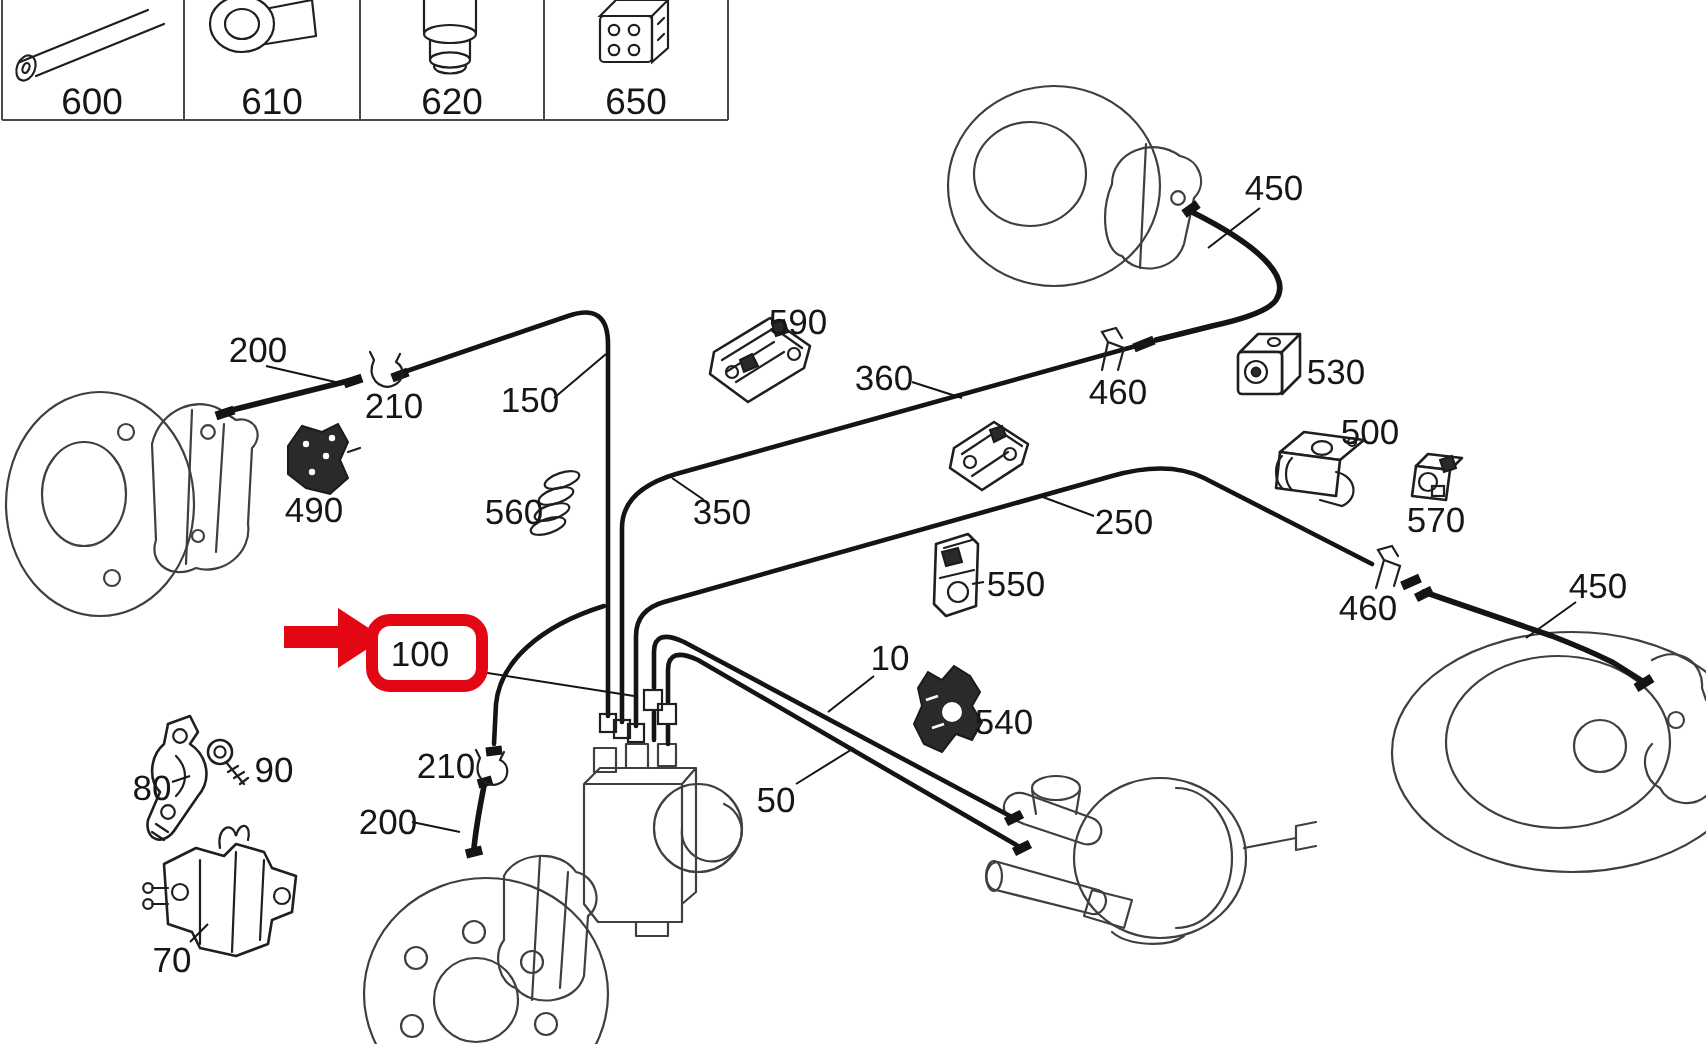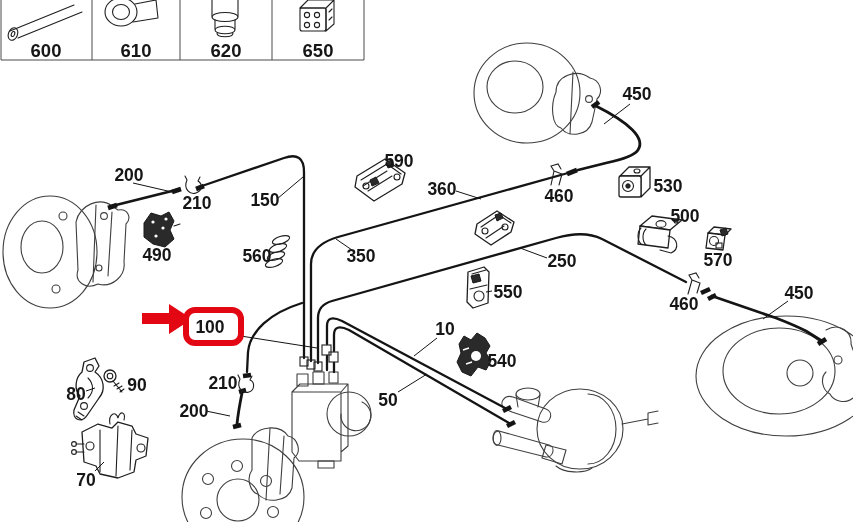--- a/index.html
+++ b/index.html
@@ -1,17 +1,17 @@
 <!DOCTYPE html>
 <html><head>
 <meta charset="utf-8">
 <style>
   html,body{margin:0;padding:0;background:#ffffff;}
   .stage{position:relative;width:853px;height:522px;background:#ffffff;overflow:hidden;
-         font-family:"Liberation Sans", sans-serif;font-weight:bold;}
+         font-family:"Liberation Sans", sans-serif;}
   svg{position:absolute;left:0;top:0;}
   .sketch{stroke:#3f3f3f;stroke-width:1.1;fill:none;stroke-linecap:round;stroke-linejoin:round;}
   .part{stroke:#1f1f1f;stroke-width:1.3;fill:#ffffff;stroke-linecap:round;stroke-linejoin:round;}
   .partline{stroke:#1f1f1f;stroke-width:1.1;fill:none;stroke-linecap:round;}
   .dark{fill:#2a2a2a;stroke:#1a1a1a;stroke-width:1;}
   .pipe{stroke:#141414;stroke-width:2.3;fill:none;stroke-linecap:round;stroke-linejoin:round;}
   .hose{stroke:#141414;stroke-width:2.8;fill:none;stroke-linecap:round;}
   .fit{stroke:#141414;stroke-width:4.6;fill:none;stroke-linecap:butt;}
   .leader{stroke:#141414;stroke-width:1;fill:none;}
   .tblline{stroke:#4a4a4a;stroke-width:1;fill:none;}

